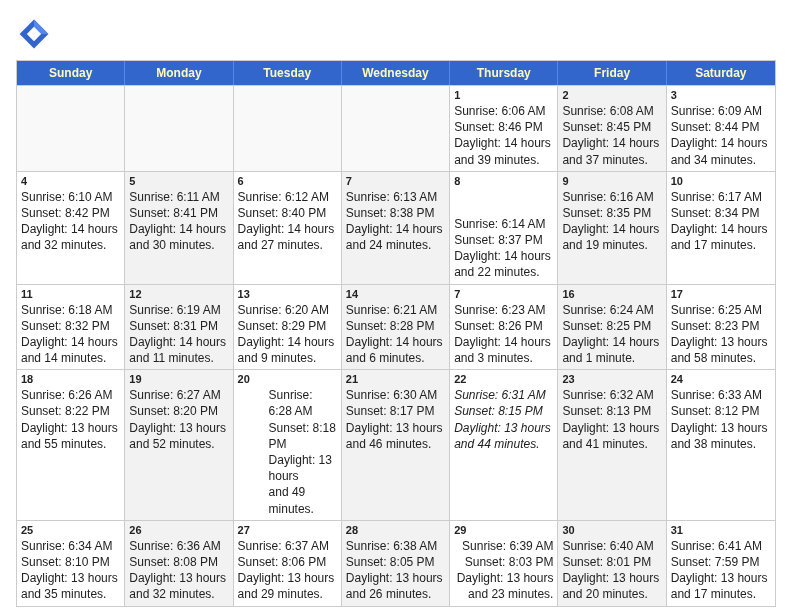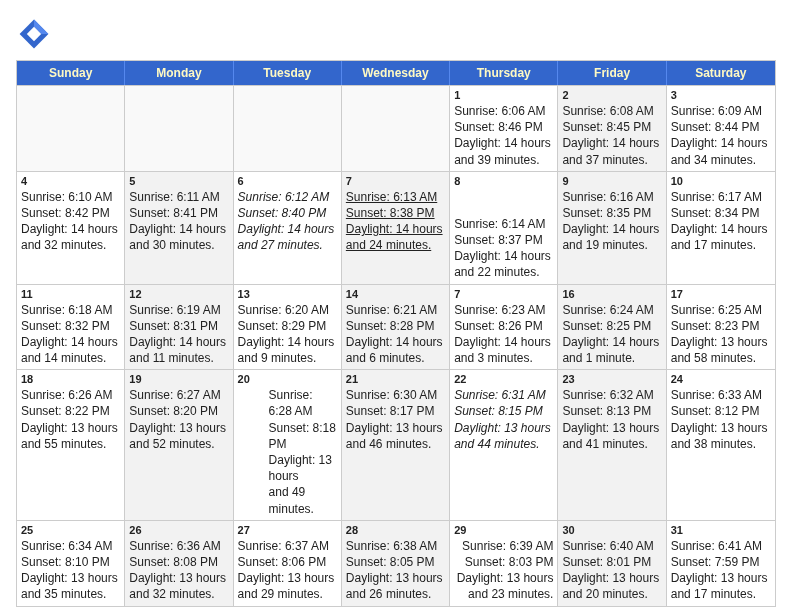--- a/index.html
+++ b/index.html
@@ -185,28 +185,28 @@
           </div>
           <div class="cal-cell shaded">
             <span class="day-num">5</span>
             <div class="cell-text" style="white-space: pre-line;">Sunrise: 6:11 AM
 Sunset: 8:41 PM
 Daylight: 14 hours
 and 30 minutes.</div>
           </div>
           <div class="cal-cell">
             <span class="day-num">6</span>
-            <div class="cell-text" style="white-space: pre-line; font-style: italic;">Sunrise: 6:12 AM
+            <div class="cell-text" style="white-space: pre-line;">Sunrise: 6:12 AM
 Sunset: 8:40 PM
 Daylight: 14 hours
 and 27 minutes.</div>
           </div>
           <div class="cal-cell shaded">
             <span class="day-num">7</span>
-            <div class="cell-text" style="white-space: pre-line; text-decoration: underline;">Sunrise: 6:13 AM
+            <div class="cell-text" style="white-space: pre-line;">Sunrise: 6:13 AM
 Sunset: 8:38 PM
 Daylight: 14 hours
 and 24 minutes.</div>
           </div>
           <div class="cal-cell">
             <span class="day-num">8</span>
             <div class="cell-text" style="white-space: pre-line; margin-top: 29px;">Sunrise: 6:14 AM
 Sunset: 8:37 PM
 Daylight: 14 hours
 and 22 minutes.</div>

